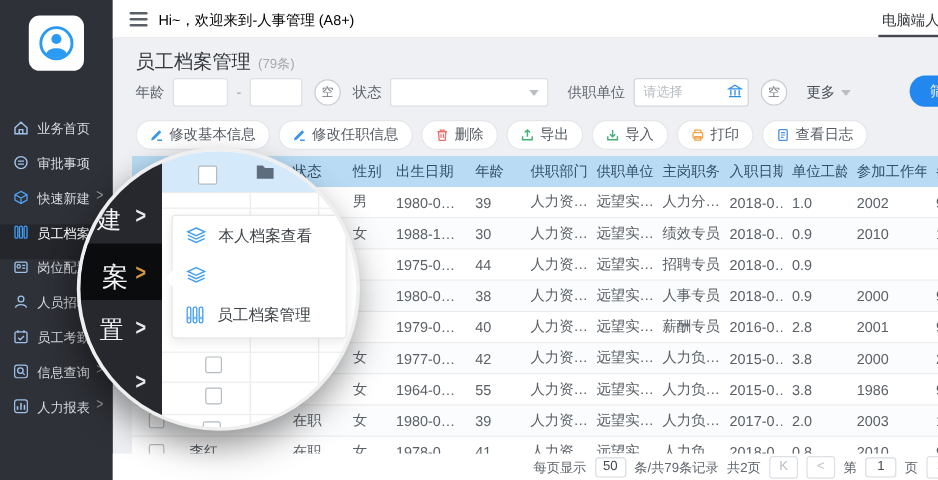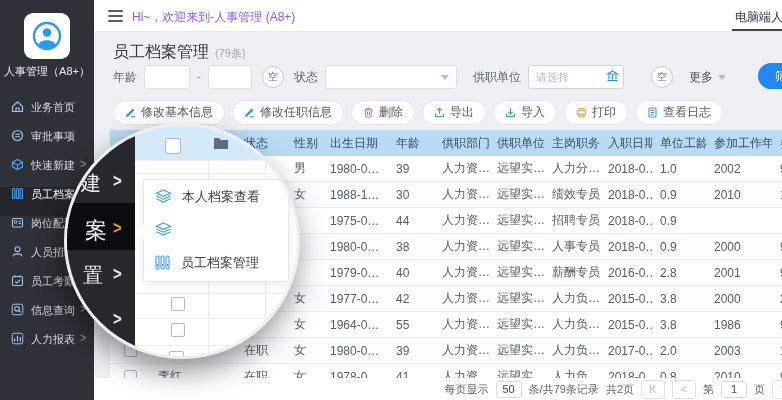--- a/index.html
+++ b/index.html
@@ -14,38 +14,38 @@
   .menu { position:absolute; left:0; top:100px; width:94px; }
   .s-item { height:29px; display:flex; align-items:flex-start; padding-left:11px; color:#d8dbe0; font-size:11px; cursor:pointer; }
   .s-item .s-ico { width:13px; height:13px; margin-right:7px; display:flex; align-items:center; justify-content:center; }
   .s-item.active { background:#24262b; color:#fff; }
   .s-arrow { margin-left:auto; margin-right:8px; color:#9aa0a8; font-size:10px; transform:scaleY(1.3); }
 
   
   .topbar { position:absolute; left:94px; top:0; width:688px; height:32px; background:#fff; border-bottom:1px solid #e9e9e9; z-index:1; }
   .hamburger { position:absolute; left:14px; top:10px; width:15px; cursor:pointer; }
   .hamburger div { height:2px; background:#596067; margin-bottom:3px; border-radius:1px; }
-  .greeting { position:absolute; left:38px; top:9px; font-size:12px; color:#8b5cf6; }
+  .greeting { position:absolute; left:38px; top:9px; font-size:12px; color:#000000; }
   .top-tab { position:absolute; left:641px; top:9px; font-size:12px; color:#33373c; white-space:nowrap; cursor:pointer; }
   .top-tab-underline { position:absolute; left:638px; top:29px; width:160px; height:2px; background:#44484e; }
 
   
   .page-head { position:absolute; left:113px; top:42px; display:flex; align-items:baseline; z-index:1; }
   .page-title { font-size:16px; color:#33373c; }
   .page-count { font-size:11px; color:#a5a9ad; margin-left:6px; }
   .filters { position:absolute; left:113px; top:64px; height:26px; display:flex; align-items:center; font-size:12px; color:#60666d; z-index:1; }
   .f-label { margin-right:7px; white-space:nowrap; }
   .f-input { height:24px; background:#fff; border:1px solid #dcdfe4; border-radius:3px; }
   .f-dash { margin:0 7px; color:#9aa0a6; }
   .circle-btn { width:22px; height:22px; border:1px solid #c8cdd2; border-radius:50%; background:#fff; color:#6d737a;
                 font-size:10px; display:flex; align-items:center; justify-content:center; margin:0 10px; cursor:pointer; flex:none; }
   .select-box { position:relative; width:132px; height:24px; background:#fff; border:1px solid #dcdfe4; border-radius:3px; margin-right:16px; cursor:pointer; }
   .caret { width:0; height:0; border-left:4px solid transparent; border-right:4px solid transparent; border-top:5px solid #b8bec4; }
   .select-box .caret { position:absolute; right:7px; top:9px; }
-  .unit-wrap { position:relative; width:96px; height:24px; margin-right:17px; }
+  .unit-wrap { position:relative; width:96px; height:24px; margin-right:0; }
   .unit-wrap input { width:100%; height:100%; border:1px solid #cfd6dd; border-radius:3px; padding:0 22px 0 7px; font-size:11px; color:#333; }
   .unit-wrap input::placeholder { color:#b6bcc2; }
   .unit-ico { position:absolute; right:5px; top:5px; }
   .more-wrap { display:flex; align-items:center; margin-left:6px; color:#4a5057; cursor:pointer; }
   .more-wrap .caret { margin-left:5px; }
   .submit-btn { position:absolute; left:758px; top:63px; height:26px; width:58px; background:#2288ef; color:#fff; font-size:12px;
                 border:none; border-radius:14px; cursor:pointer; z-index:1; }
 
   
   .toolbar { position:absolute; left:113px; top:100px; display:flex; gap:7px; z-index:1; }
@@ -99,21 +99,20 @@
 <div id="app">
 
   <div class="sidebar">
     <div class="logo-box">
       <svg width="34" height="34" viewBox="0 0 34 34">
         <circle cx="17" cy="17" r="13" fill="none" stroke="#2b9af3" stroke-width="2.4"></circle>
         <circle cx="17" cy="13.5" r="4.2" fill="#2b9af3"></circle>
         <path d="M8.5 26 C9.5 19.5, 24.5 19.5, 25.5 26 A13 13 0 0 1 8.5 26 Z" fill="#2b9af3"></path>
       </svg>
     </div>
-    <div class="logo-text">人事管理（A8+）</div>
     <div class="menu">
       <div class="s-item">
         <span class="s-ico">
             <svg width="13" height="13" viewBox="0 0 13 13">
               <path d="M1.5 6.5 L6.5 1.8 L11.5 6.5 V11.5 H1.5 Z M5 11.5 V8 h3 v3.5" fill="none" stroke="#9fc3ea" stroke-width="1.2"></path>
             </svg>
           </span>
         <span>业务首页</span>
       </div>
       <div class="s-item">

